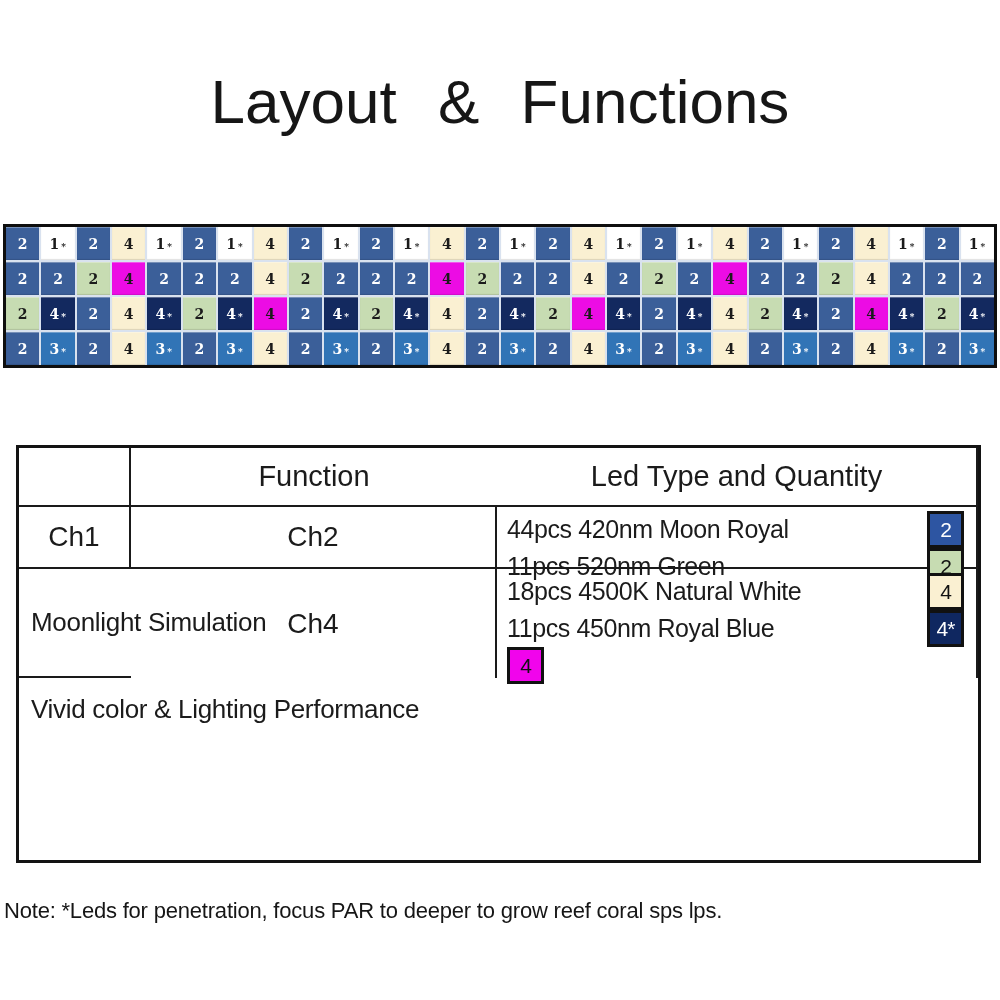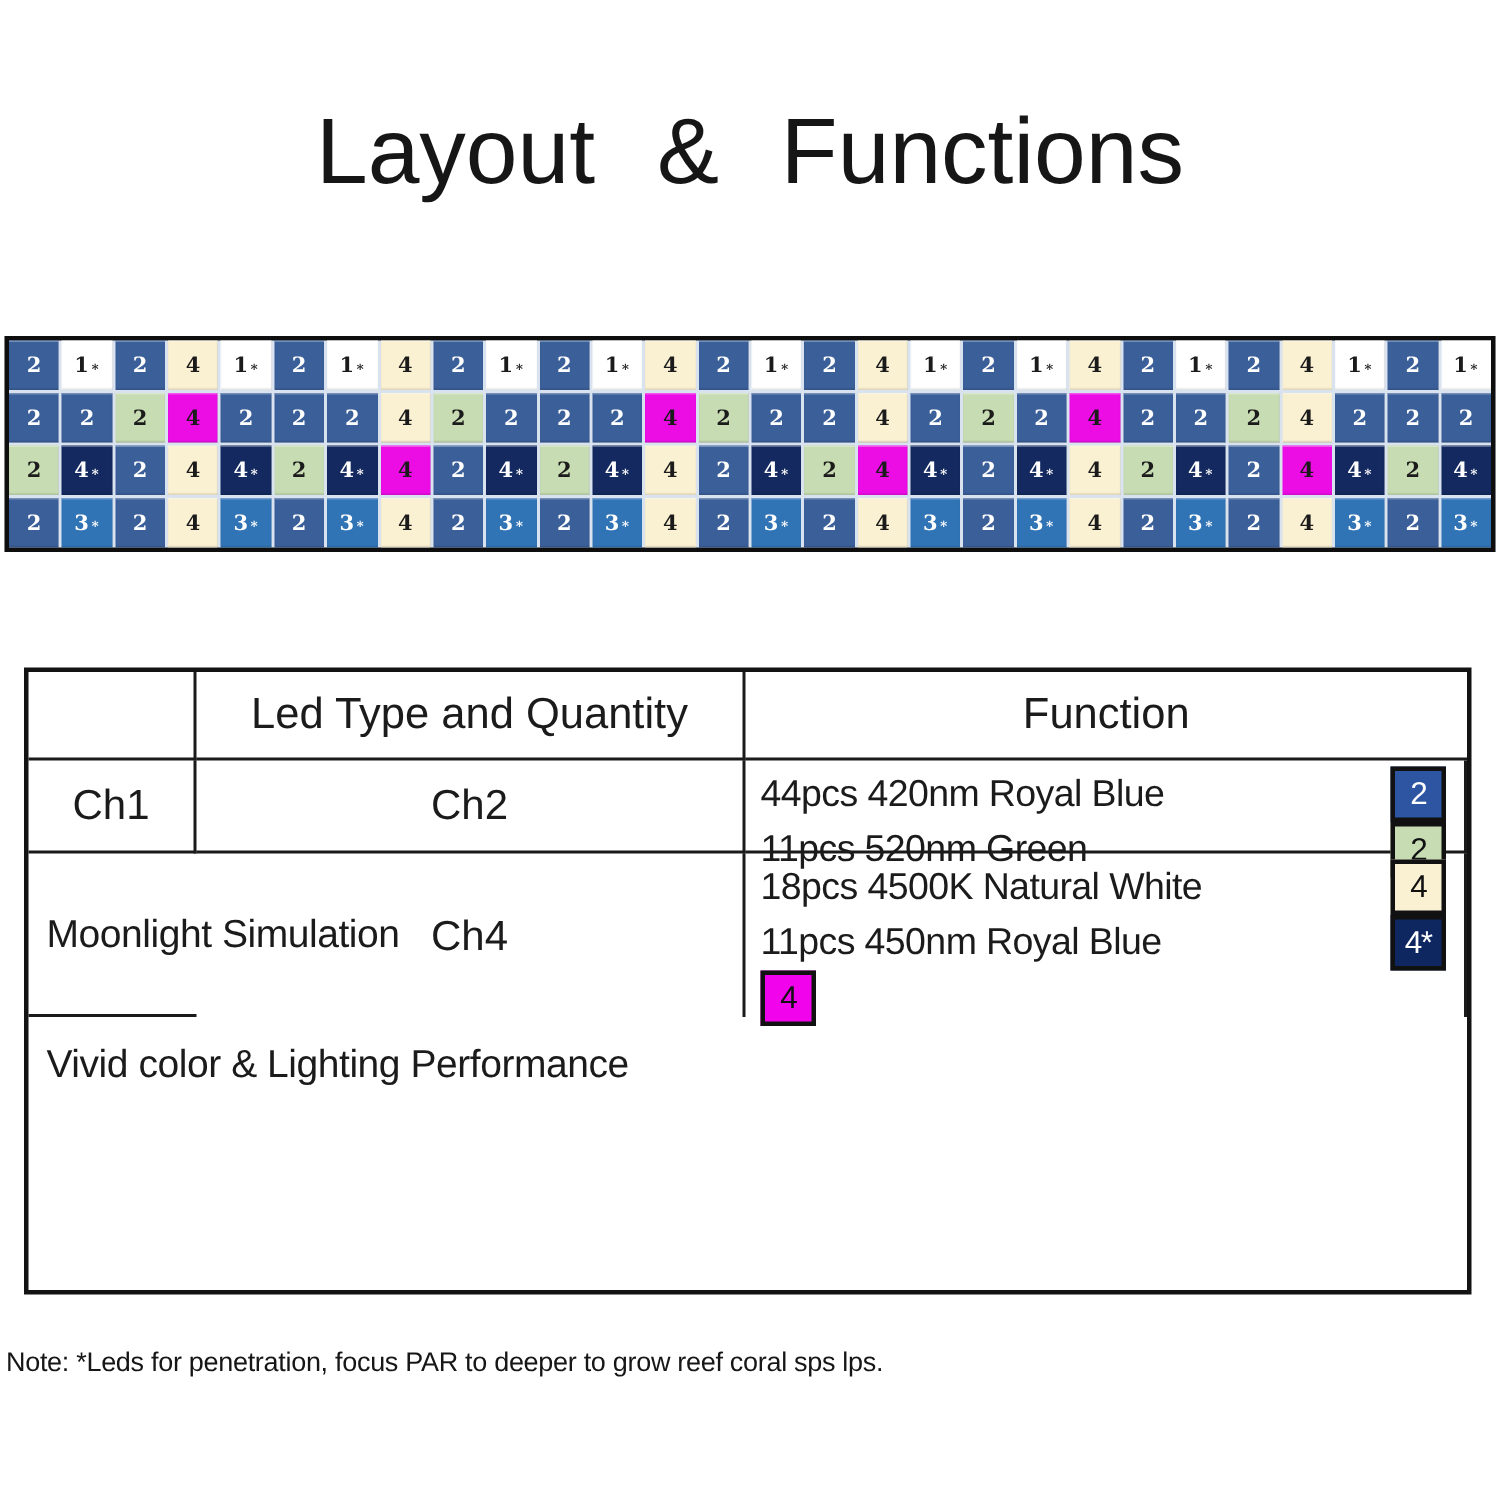--- a/index.html
+++ b/index.html
@@ -45,21 +45,21 @@
   .led-line{display:flex;align-items:center;justify-content:space-between;gap:8px;}
   .led-text{font-size:25px;letter-spacing:-0.4px;white-space:nowrap;}
   .led-box{
     width:31px;height:31px;flex:0 0 31px;border:3px solid #111;
     display:flex;align-items:center;justify-content:center;
     font-size:21px;line-height:1;letter-spacing:-1px;
   }
   
   .note{
     position:absolute;left:4px;top:898px;width:990px;
-    font-size:18px;letter-spacing:-0.2px;color:#161616;
+    font-size:22px;letter-spacing:-0.2px;color:#161616;
   }
 </style>
 </head>
 <body>
 
 <div class="title">Layout  &amp;  Functions</div>
 
 <div class="led-strip">
     <div class="led-cell" style="background: rgb(59, 95, 153); color: rgb(255, 255, 255);">2</div>
     <div class="led-cell" style="background: rgb(255, 255, 255); color: rgb(27, 27, 27);">1<span class="gstar">∗</span></div>
@@ -170,27 +170,27 @@
     <div class="led-cell" style="background: rgb(49, 116, 182); color: rgb(255, 255, 255);">3<span class="gstar">∗</span></div>
     <div class="led-cell" style="background: rgb(59, 95, 153); color: rgb(255, 255, 255);">2</div>
     <div class="led-cell" style="background: rgb(250, 240, 210); color: rgb(27, 27, 27);">4</div>
     <div class="led-cell" style="background: rgb(49, 116, 182); color: rgb(255, 255, 255);">3<span class="gstar">∗</span></div>
     <div class="led-cell" style="background: rgb(59, 95, 153); color: rgb(255, 255, 255);">2</div>
     <div class="led-cell" style="background: rgb(49, 116, 182); color: rgb(255, 255, 255);">3<span class="gstar">∗</span></div>
   </div>
 
 <div class="spec-table">
     <div class="tcell ch-cell"></div>
+    <div class="tcell hcell last-col">Function</div>
     <div class="tcell hcell">Led Type and Quantity</div>
-    <div class="tcell hcell last-col">Function</div>
     <div class="tcell ch-cell">Ch1</div>
     <div class="tcell ch-cell">Ch2</div>
     <div class="tcell led-col">
       <div class="led-line">
-        <span class="led-text">44pcs 420nm Royal Blue</span>
+        <span class="led-text">44pcs 420nm Moon Royal</span>
         <span class="led-box" style="background: rgb(45, 85, 162); color: rgb(255, 255, 255);">2</span>
       </div>
       <div class="led-line">
         <span class="led-text">11pcs 520nm Green</span>
         <span class="led-box" style="background: rgb(199, 220, 178); color: rgb(17, 17, 17);">2</span>
       </div>
     </div>
     <div class="tcell fn-cell last-col">Moonlight Simulation</div>
     <div class="tcell ch-cell last-row">Ch4</div>
     <div class="tcell led-col last-row">

